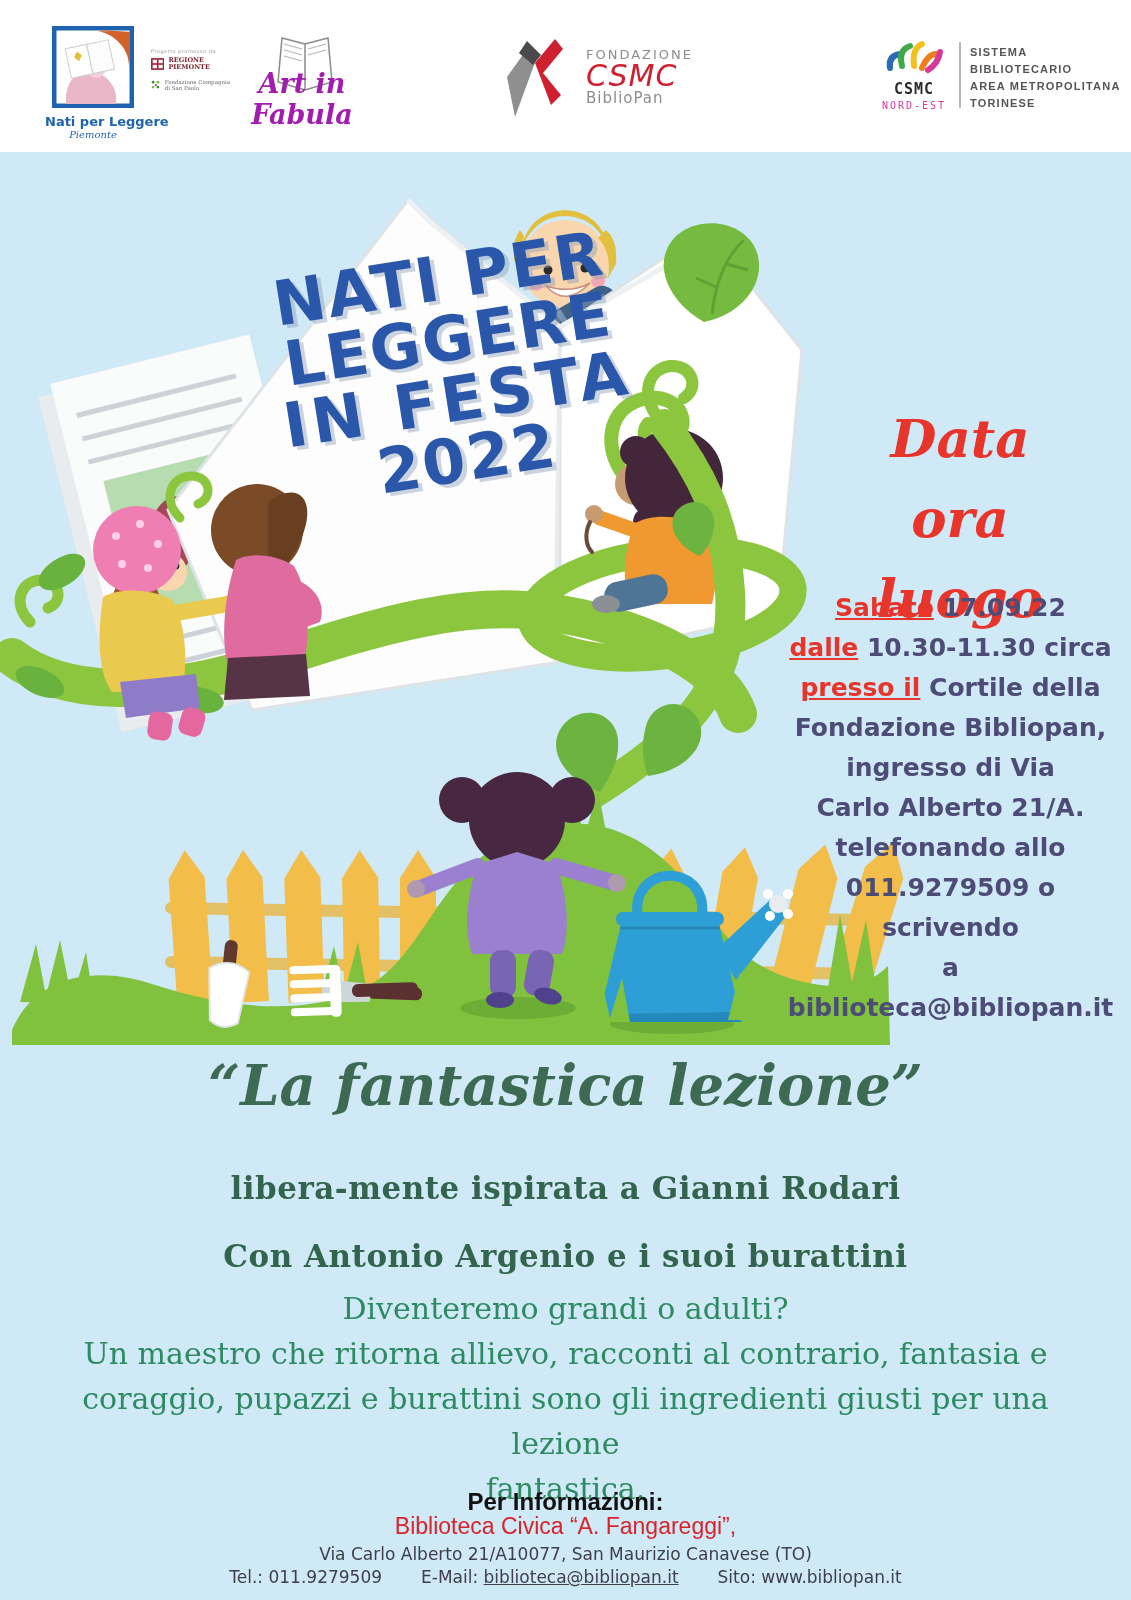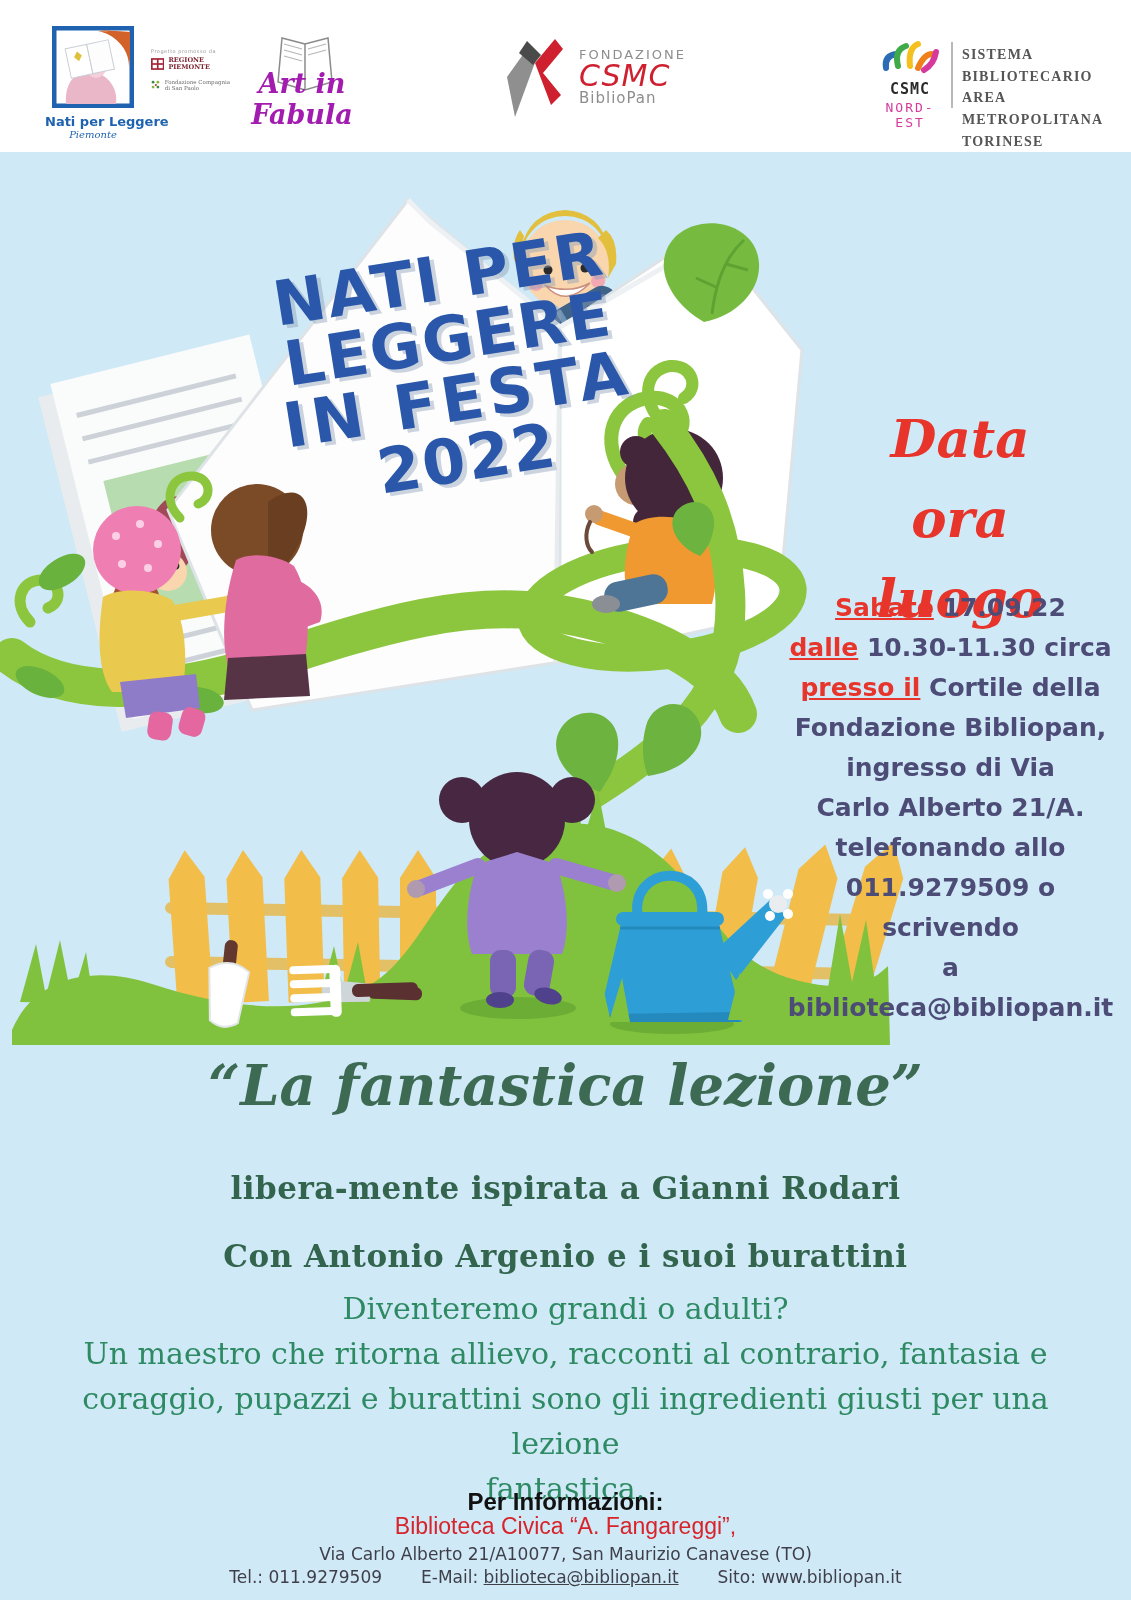--- a/index.html
+++ b/index.html
@@ -14,33 +14,33 @@
   .npl-sub{color:#1f63b0;font-family:"DejaVu Serif",serif;font-style:italic;font-size:10px;}
   .npl-right{padding-top:22px;width:86px;}
   .promo{font-size:5px;color:#9a9a9a;letter-spacing:.5px;margin-bottom:3px;}
   .mini{display:flex;align-items:center;gap:4px;margin-bottom:7px;}
   .mini-text{font-size:6.5px;color:#7a2430;font-weight:bold;line-height:1.1;font-family:"DejaVu Serif",serif;}
   .mini-text2{font-size:5.5px;color:#6a6a6a;line-height:1.15;font-family:"DejaVu Serif",serif;}
   .aif{left:222px;top:42px;width:160px;height:80px;text-align:center;}
   .aif-book{position:absolute;left:48px;top:-6px;opacity:.85;}
   .aif-text{position:relative;font-family:"DejaVu Serif",serif;font-style:italic;font-weight:bold;
             font-size:27px;color:#a21caf;top:26px;}
-  .csmc{left:497px;top:33px;display:flex;gap:12px;align-items:center;}
+  .csmc{left:497px;top:33px;display:flex;gap:19px;align-items:center;}
   .csmc-txt{line-height:1;}
   .csmc-l1{font-size:13px;color:#8d8d8d;letter-spacing:2px;}
   .csmc-l2{font-size:30px;color:#cf2030;font-weight:normal;font-style:italic;letter-spacing:1px;}
   .csmc-l3{font-size:15px;color:#8d8d8d;letter-spacing:1px;}
   .sbam{left:878px;top:40px;display:flex;gap:9px;}
   .sbam-left{text-align:center;width:72px;}
   .sbam-acr{font-size:15px;font-weight:bold;color:#2b2b2b;letter-spacing:1px;font-family:"DejaVu Sans Mono",monospace;}
-  .sbam-zone{font-size:13px;color:#d6399b;letter-spacing:2px;font-family:"DejaVu Sans Mono",monospace;margin-top:2px;}
+  .sbam-zone{font-size:10px;color:#d6399b;letter-spacing:2px;font-family:"DejaVu Sans Mono",monospace;margin-top:2px;}
   .sbam-div{width:2px;background:#b8b8b8;height:66px;margin-top:2px;}
   .sbam-right{padding-top:4px;}
-  .sbam-line{font-size:14px;color:#555;font-weight:bold;letter-spacing:1.2px;line-height:1.55;
-             font-family:Liberation Serif, serif;}
+  .sbam-line{font-size:11px;color:#555;font-weight:bold;letter-spacing:1.2px;line-height:1.55;
+             font-family:Liberation Sans, sans-serif;}
   
   .sky{position:absolute;top:152px;left:0;width:1131px;height:1448px;background:#cfe9f7;}
   .scene{position:absolute;top:0;left:0;}
   
   .big-title{position:absolute;left:218px;top:248px;width:470px;transform:rotate(-9deg);
              text-align:center;color:#2a57a9;font-weight:800;font-size:62px;line-height:.98;
              letter-spacing:2px;text-shadow:4px 4px 0 rgba(140,160,185,.45);}
   .big-title .t3{letter-spacing:5px;}
   
   .when-head{position:absolute;left:810px;top:398px;width:300px;text-align:center;

